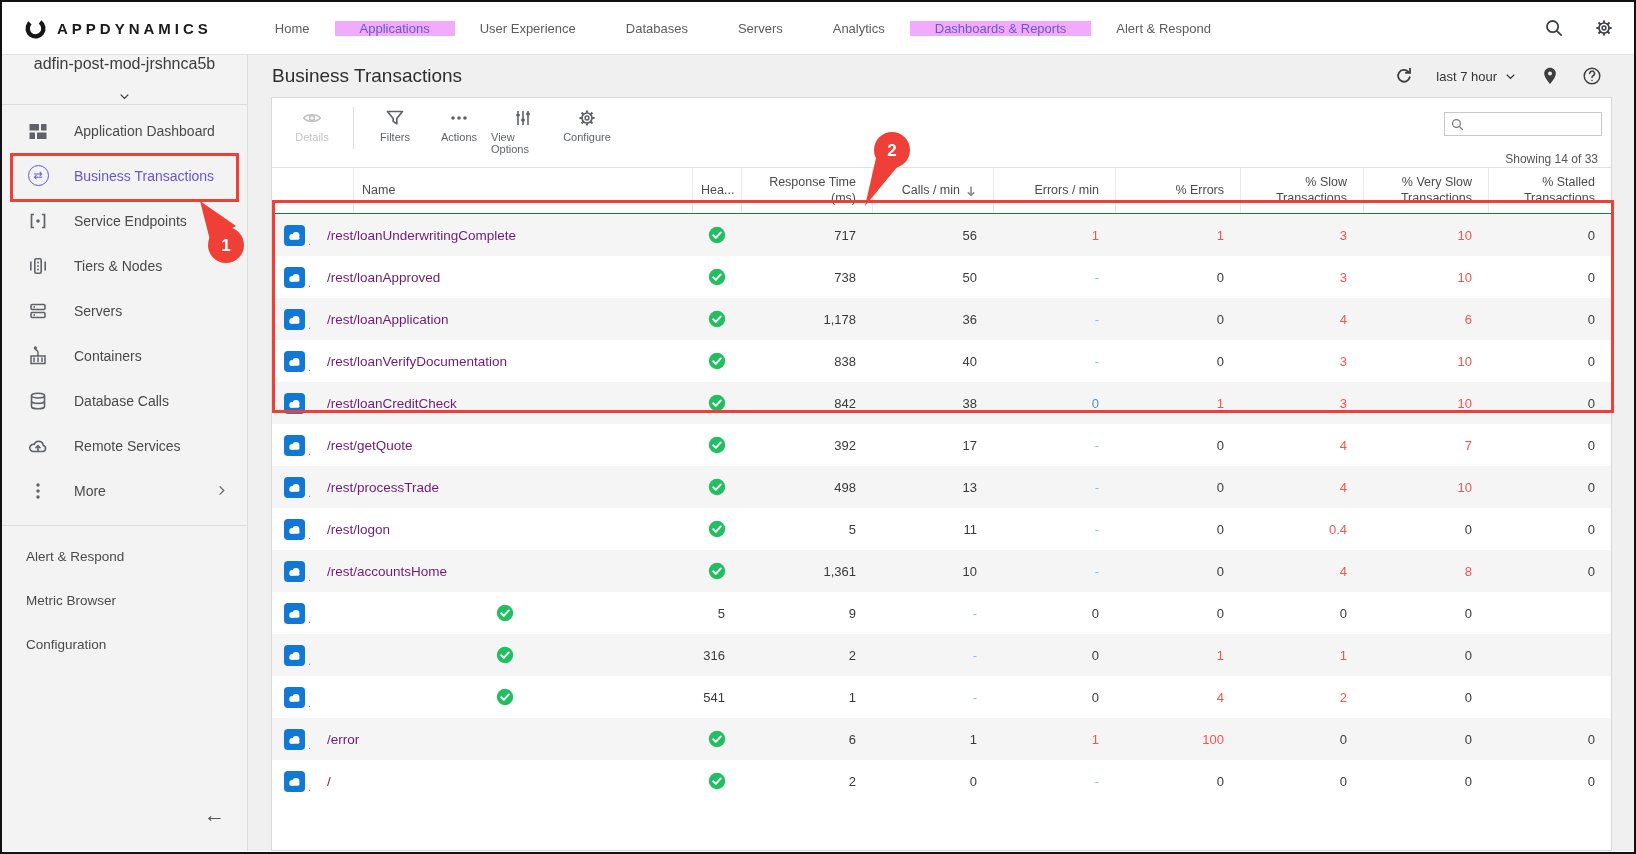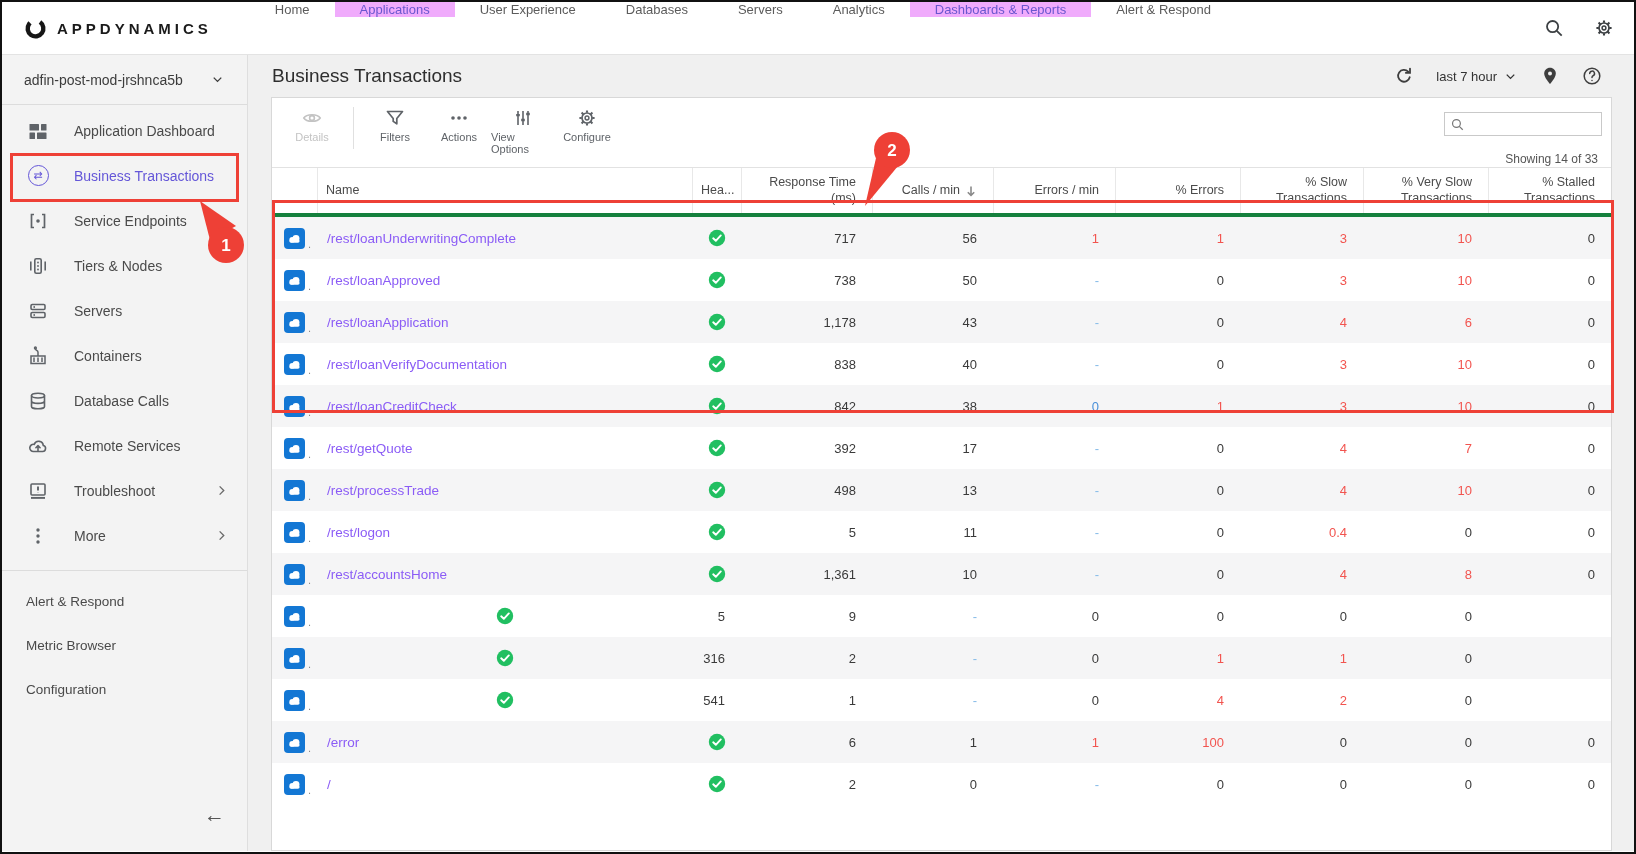--- a/index.html
+++ b/index.html
@@ -3,31 +3,31 @@
 <meta charset="utf-8">
 <style>
   html,body{margin:0;padding:0;background:#9a9a9a;}
   .page{position:relative;width:1636px;height:854px;background:#fff;border:2px solid #111;
         box-sizing:border-box;font-family:"Liberation Sans",sans-serif;overflow:hidden;}
 
   
   .topnav{height:52px;background:#fff;display:flex;align-items:stretch;border-bottom:1px solid #e3e3e3;}
   .brand{display:flex;align-items:center;gap:10px;padding:0 38px 0 22px;}
   .brand-text{font-size:15px;font-weight:700;letter-spacing:4px;color:#1a1a1a;}
-  .nav-items{display:flex;align-items:flex-start;}
+  .nav-items{display:flex;align-items:center;}
   .nav-item{display:flex;align-items:center;padding:0 25px;font-size:13px;color:#5c5c5c;cursor:pointer;white-space:nowrap;}
   .nav-item.active{background:#f0abfc;color:#6a57cf;}
   .topnav-right{margin-left:auto;display:flex;align-items:center;gap:30px;padding-right:20px;color:#3c4043;}
   .tn-icon{display:flex;align-items:center;cursor:pointer;}
 
   
   .body-row{display:flex;height:796px;}
   .sidebar{width:245px;min-width:245px;background:#f3f3f3;border-right:1px solid #dedede;position:relative;}
   .app-selector{height:49px;display:flex;align-items:center;justify-content:space-between;
-                padding:0 22px;border-bottom:1px solid #dcdcdc;color:#3c3c3c;font-size:14px;cursor:pointer;}
+                padding:0 22px;border-bottom:1px solid #dcdcdc;color:#3c3c3c;font-size:16px;cursor:pointer;flex-direction:column;}
   .side-items{padding-top:3px;}
   .side-item{height:45px;display:flex;align-items:center;padding:0 18px 0 24px;color:#4a4a4a;font-size:14px;cursor:pointer;}
   .side-item .icon{width:24px;display:flex;justify-content:center;color:#5f6368;}
   .side-item .lbl{margin-left:24px;text-align:right;}
   .side-item.active{color:#6456d8;}
   .side-item.active .icon{color:#6456d8;}
   .side-item .chev{margin-left:auto;color:#6a6a6a;display:flex;}
   .bt-circle{width:19px;height:19px;border:1.8px solid currentColor;border-radius:50%;
              display:flex;align-items:center;justify-content:center;font-size:11px;line-height:1;}
   .side-divider{border-top:1px solid #dcdcdc;margin:12px 0 8px 0;}
@@ -49,32 +49,32 @@
   .tb-btn .tbi{height:22px;display:flex;align-items:center;gap:2px;}
   .tb-btn.disabled{color:#c3c3c3;}
   .tb-divider{width:1px;height:42px;background:#e0e0e0;margin:0 9px;}
   .search-box{position:absolute;right:9px;top:14px;width:158px;height:24px;border:1px solid #c9c9c9;background:#fff;
               display:flex;align-items:center;padding:0 5px;box-sizing:border-box;color:#777;}
   .search-box input{border:none;outline:none;flex:1;min-width:0;font-size:12px;font-family:"Liberation Sans",sans-serif;}
   .showing{position:absolute;right:13px;top:54px;font-size:12px;color:#555;}
 
   
   .grid-header,.grid-row{display:grid;grid-template-columns:45px 1fr 49px 131px 121px 122px 125px 123px 125px 123px;}
-  .grid-header{height:45px;border-bottom:4px solid #15803d;}
+  .grid-header{height:45px;border-bottom:1px solid #15803d;padding-left:36px;}
   .gh-cell{display:flex;align-items:center;font-size:12.5px;color:#4b4b4b;border-left:1px solid #e8e8e8;
            padding:0 16px 0 8px;line-height:1.25;}
   .gh-cell:first-child{border-left:none;}
   .gh-cell.num{justify-content:flex-end;text-align:right;}
   .gh-cell .sort{margin-left:5px;display:flex;}
   .grid-row{height:42px;align-items:center;cursor:pointer;}
   .grid-row:nth-child(odd){background:#f5f5f6;}
   .cell{font-size:13px;color:#3a3a3a;}
   .cell.num{text-align:right;padding-right:16px;}
   .cell.c-icon{display:flex;align-items:center;justify-content:flex-end;gap:3px;padding-right:6px;}
-  .cell.c-name{padding-left:10px;color:#8b5cf6;font-size:13.5px;white-space:nowrap;overflow:hidden;}
+  .cell.c-name{padding-left:10px;color:#701a75;font-size:13.5px;white-space:nowrap;overflow:hidden;}
   .cell.c-health{display:flex;justify-content:center;}
   .bt-badge{width:21px;height:21px;background:#1377d4;border-radius:4px;display:flex;align-items:center;justify-content:center;}
   .tiny-dot{color:#8a8a8a;font-size:11px;align-self:flex-end;line-height:10px;}
   .red{color:#f2544f;}
   .blue{color:#4a90d9;}
   .dash{color:#85bbe8;}
 
   
   .ann-box{position:absolute;border:3px solid #ee4036;z-index:50;pointer-events:none;box-sizing:border-box;}
   .callout{position:absolute;z-index:60;pointer-events:none;}
@@ -229,37 +229,20 @@
                   <path d="M5.6 15.5 a3.6 3.6 0 1 1 .6-7.1 a4.7 4.7 0 0 1 9.1 1.2 a3 3 0 0 1-.9 5.9 Z"></path>
                   <path d="M10 15 V10 M7.9 11.7 L10 9.6 l2.1 2.1"></path>
                 </g>
               </svg>
             </span>
             <span class="lbl">Remote Services</span>
           </div>
           <div class="side-item">
             <span class="icon">
               <svg width="20" height="20" viewBox="0 0 20 20" xmlns="http://www.w3.org/2000/svg">
-                <g fill="none" stroke="currentColor" stroke-width="1.6">
-                  <rect x="3" y="3" width="14" height="11" rx="1"></rect>
-                  <path d="M10 5.6v3.8M10 11.6v.2" stroke-width="1.9"></path>
-                  <path d="M3 16.9h14" stroke-width="1.9"></path>
-                </g>
-              </svg>
-            </span>
-            <span class="lbl">Troubleshoot</span>
-            <span class="chev">
-              <svg width="15" height="15" viewBox="0 0 20 20" xmlns="http://www.w3.org/2000/svg">
-                <path d="M7.5 4.5 L13 10 L7.5 15.5" fill="none" stroke="currentColor" stroke-width="1.8"></path>
-              </svg>
-            </span>
-          </div>
-          <div class="side-item">
-            <span class="icon">
-              <svg width="20" height="20" viewBox="0 0 20 20" xmlns="http://www.w3.org/2000/svg">
                 <g fill="currentColor">
                   <circle cx="10" cy="4" r="1.7"></circle>
                   <circle cx="10" cy="10" r="1.7"></circle>
                   <circle cx="10" cy="16" r="1.7"></circle>
                 </g>
               </svg>
             </span>
             <span class="lbl">More</span>
             <span class="chev">
               <svg width="15" height="15" viewBox="0 0 20 20" xmlns="http://www.w3.org/2000/svg">
@@ -493,21 +476,21 @@
                 <span class="tiny-dot">.</span>
               </div>
               <div class="cell c-name">/rest/loanApplication</div>
               <div class="cell c-health">
                 <svg width="18" height="18" viewBox="0 0 18 18" xmlns="http://www.w3.org/2000/svg">
                   <circle cx="9" cy="9" r="8.2" fill="#21bf61"></circle>
                   <path d="M5.2 9.3 L7.8 11.8 L12.8 6.4" stroke="#fff" stroke-width="1.9" fill="none" stroke-linecap="round" stroke-linejoin="round"></path>
                 </svg>
               </div>
               <div class="cell num">1,178</div>
-              <div class="cell num">43</div>
+              <div class="cell num">36</div>
               <div class="cell num dash">-</div>
               <div class="cell num">0</div>
               <div class="cell num red">4</div>
               <div class="cell num red">6</div>
               <div class="cell num">0</div>
             </div>
             <div class="grid-row">
               <div class="cell c-icon">
                 <span class="bt-badge">
                   <svg width="15" height="11" viewBox="0 0 19 14" xmlns="http://www.w3.org/2000/svg">

